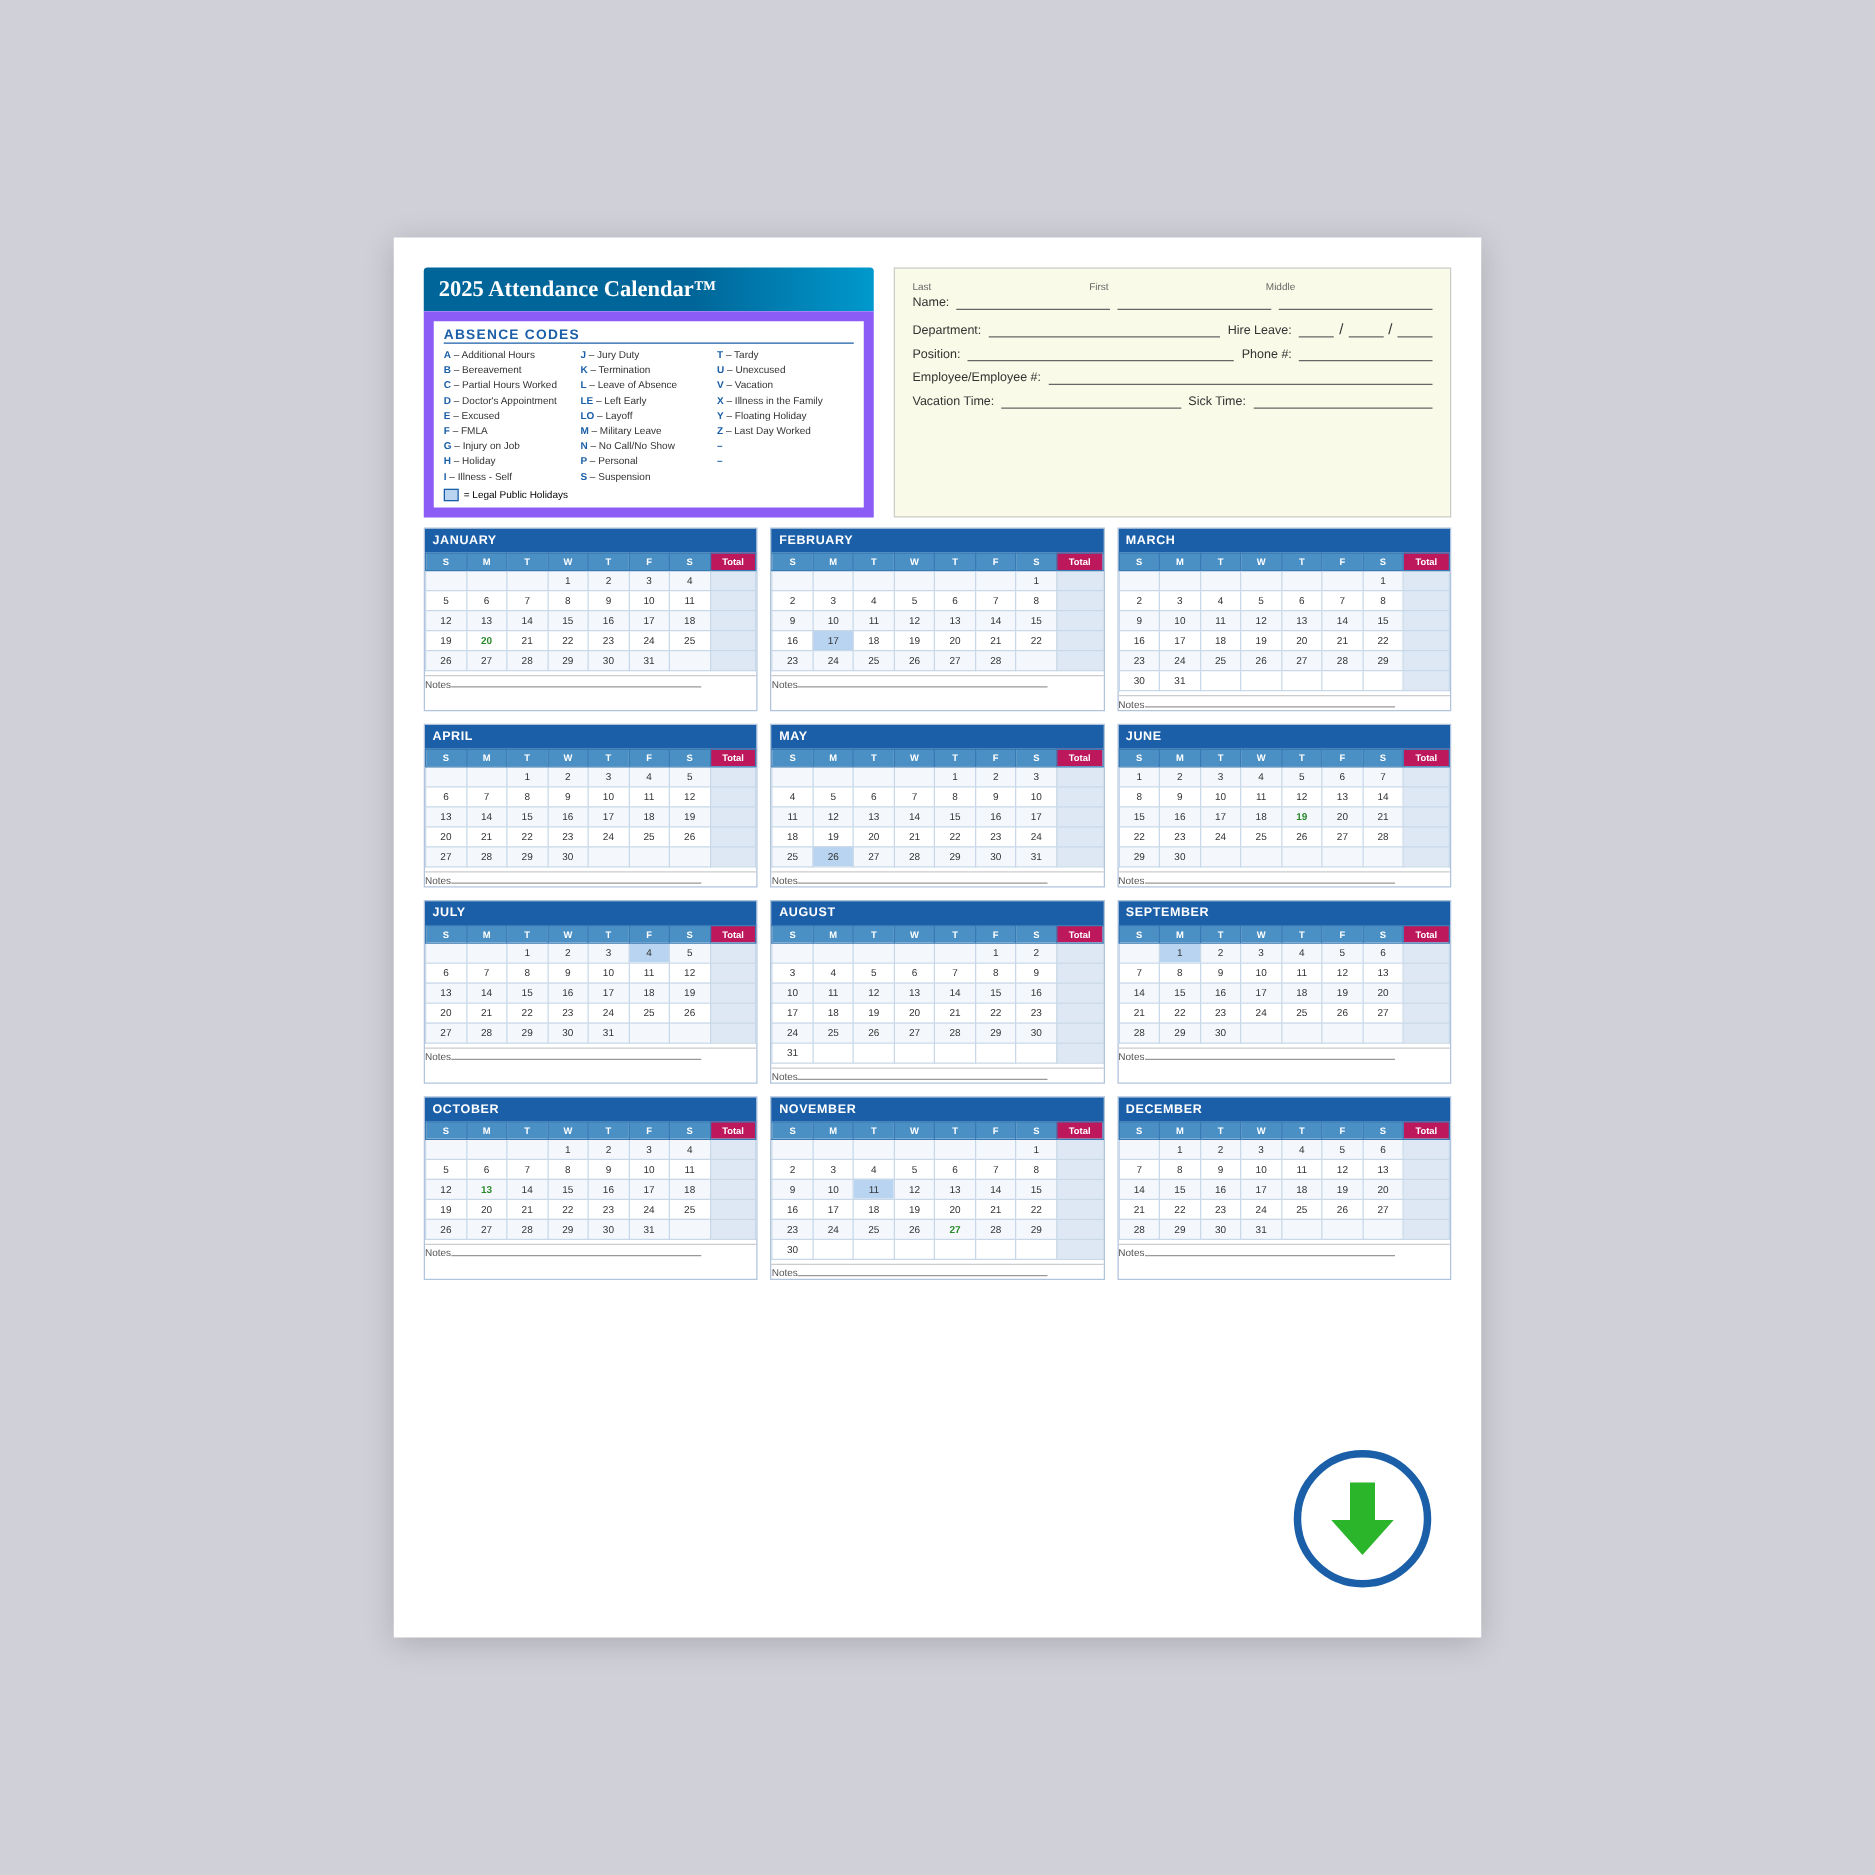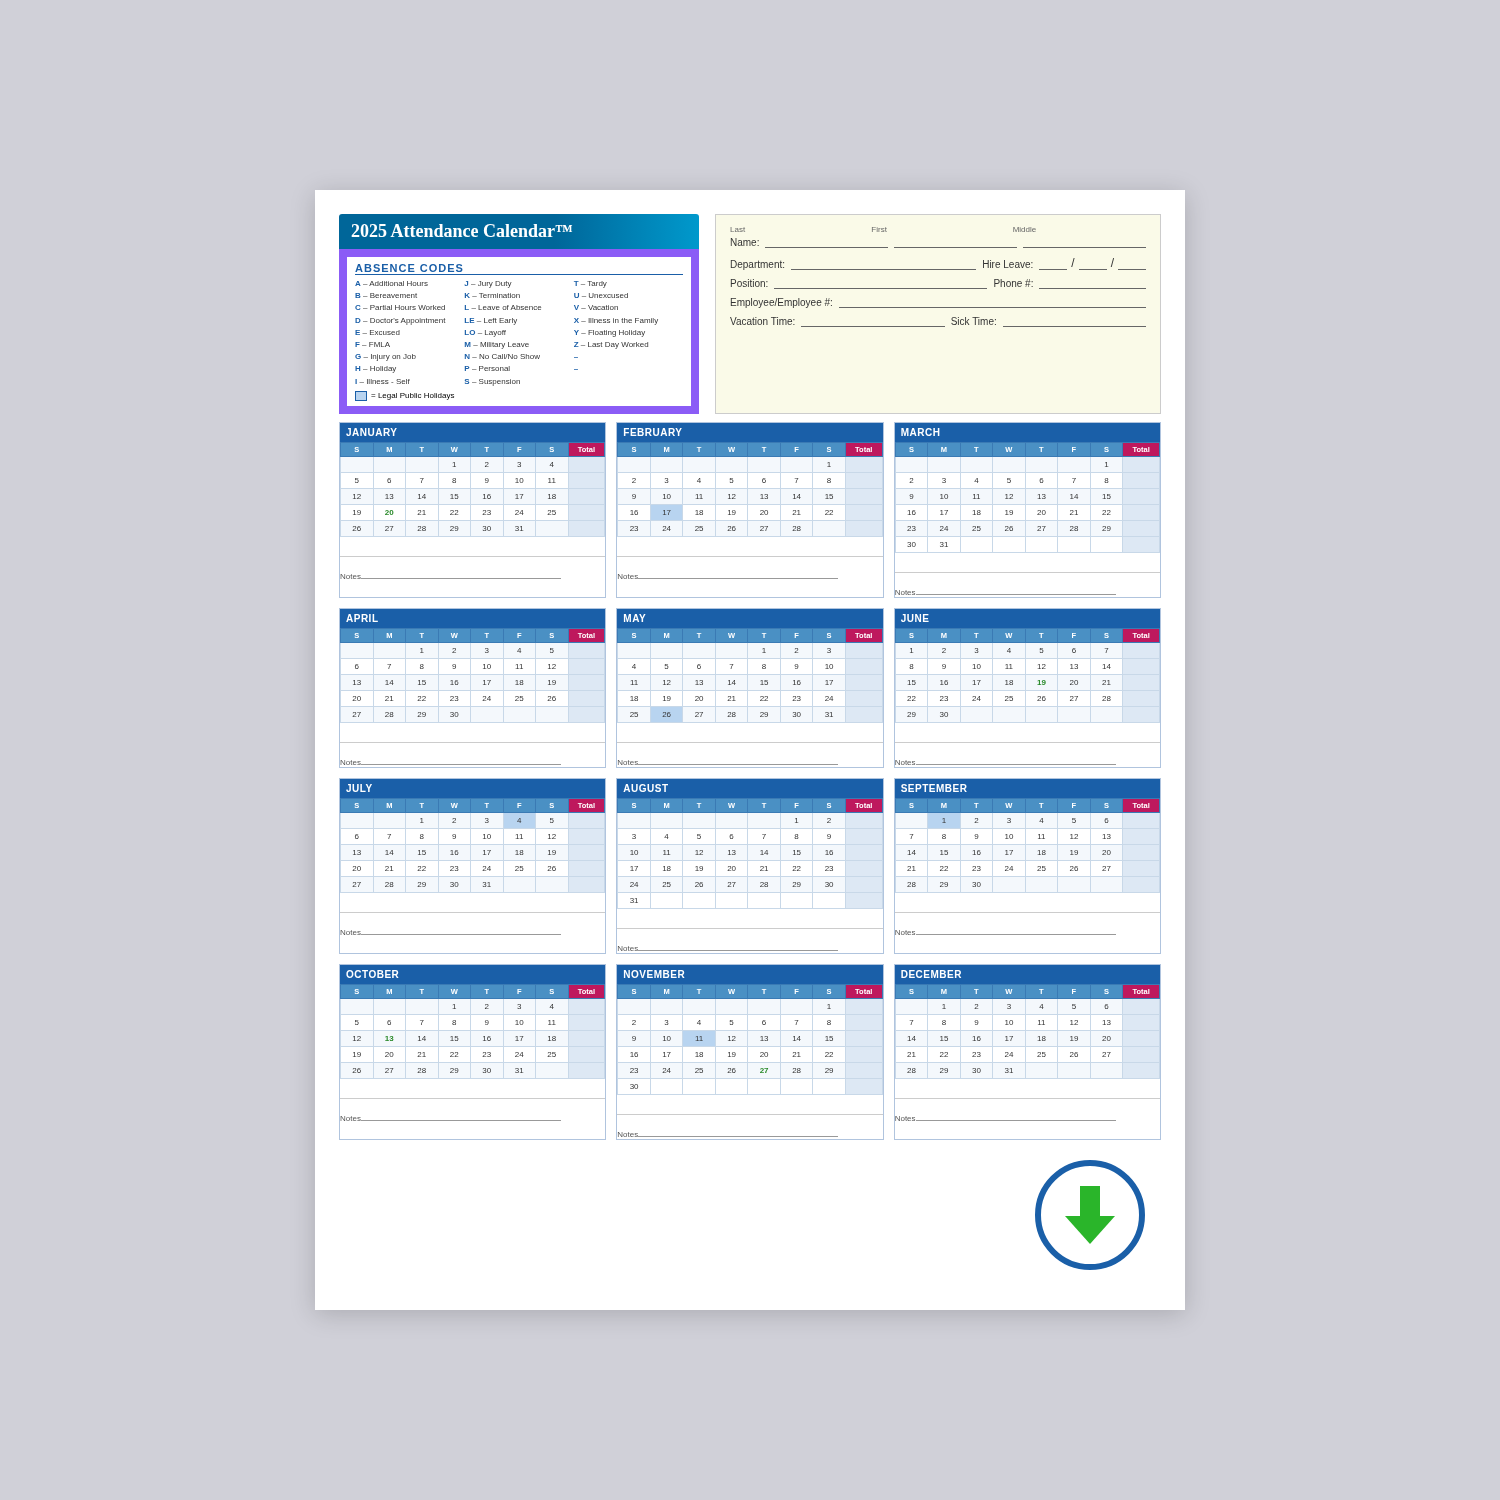--- a/index.html
+++ b/index.html
@@ -161,22 +161,22 @@
     .cal-grid td.empty { background: #e8f0f8; }
     .cal-grid td.total-col { background: #dde8f4; }
     .cal-grid td.holiday { background: #b8d4f0; }
     .cal-grid td.highlight-green { color: #2a8a2a; font-weight: bold; }
     .cal-grid tr:nth-child(odd) td:not(.total-col):not(.holiday) { background: #f4f8fc; }
     .cal-grid tr:nth-child(even) td:not(.total-col):not(.holiday) { background: white; }
     .notes-line {
       font-size: 8px;
       color: #555;
       border-top: 1px solid #ccc;
-      padding-top: 15px;
-      margin-top: 19px;
+      padding-top: 2px;
+      margin-top: 3px;
     }
     .notes-underline {
       display: inline-block;
       width: 200px;
       border-bottom: 1px solid #999;
     }
     
     .download-overlay {
       position: absolute;
       bottom: 30px;

